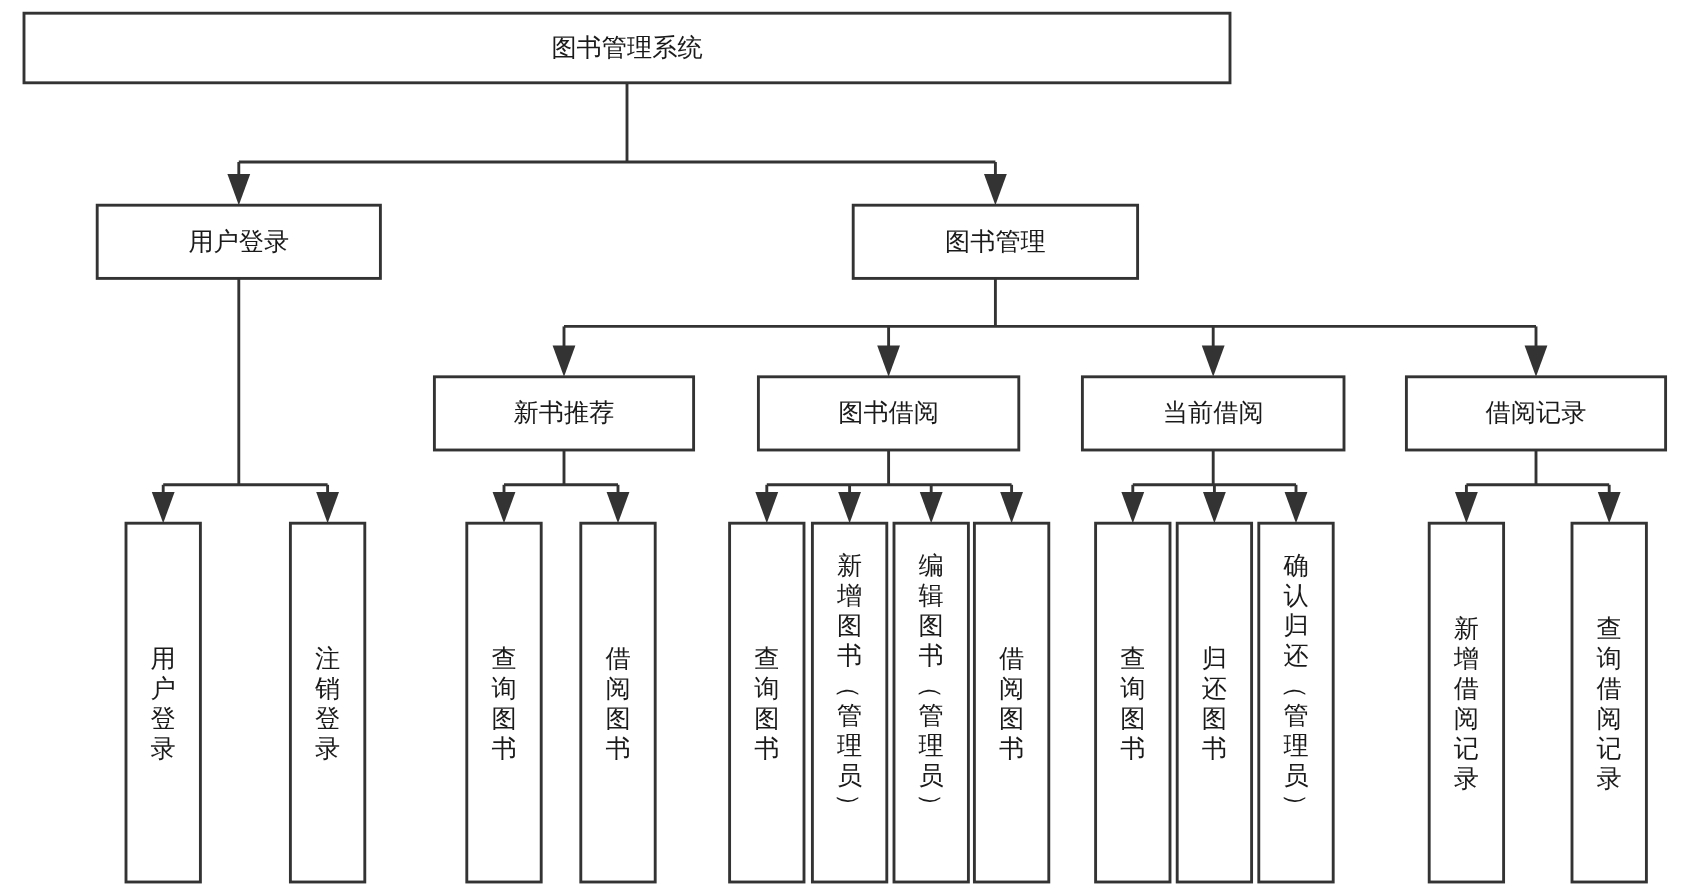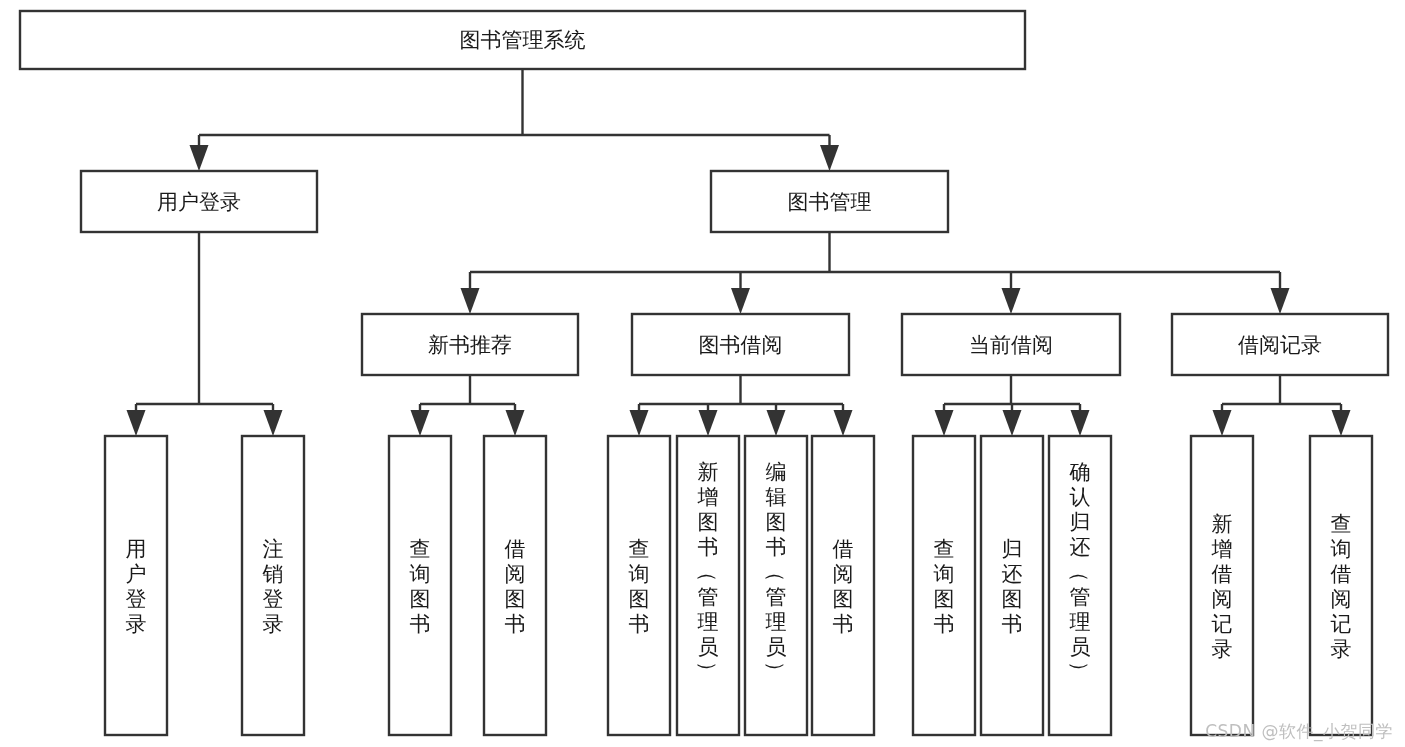--- a/index.html
+++ b/index.html
@@ -260,14 +260,13 @@
           <rect x="1310" y="436" width="62" height="299" class="node-rect"></rect>
           <text x="1341" y="531" class="node-label-v">查</text>
           <text x="1341" y="556" class="node-label-v">询</text>
           <text x="1341" y="581" class="node-label-v">借</text>
           <text x="1341" y="606" class="node-label-v">阅</text>
           <text x="1341" y="631" class="node-label-v">记</text>
           <text x="1341" y="656" class="node-label-v">录</text>
         </g>
       </g>
   </svg>
-  <div class="watermark">CSDN @软件_小贺同学</div>
 </div>
 
 </body></html>

